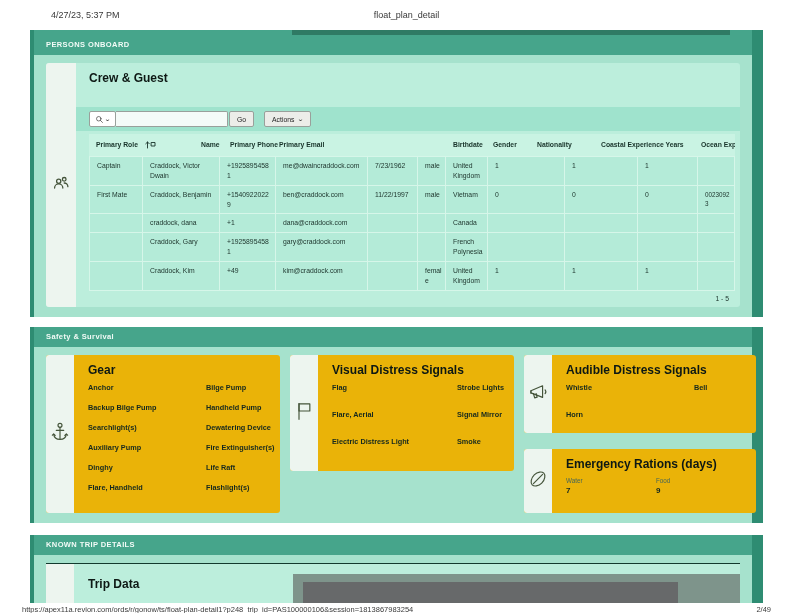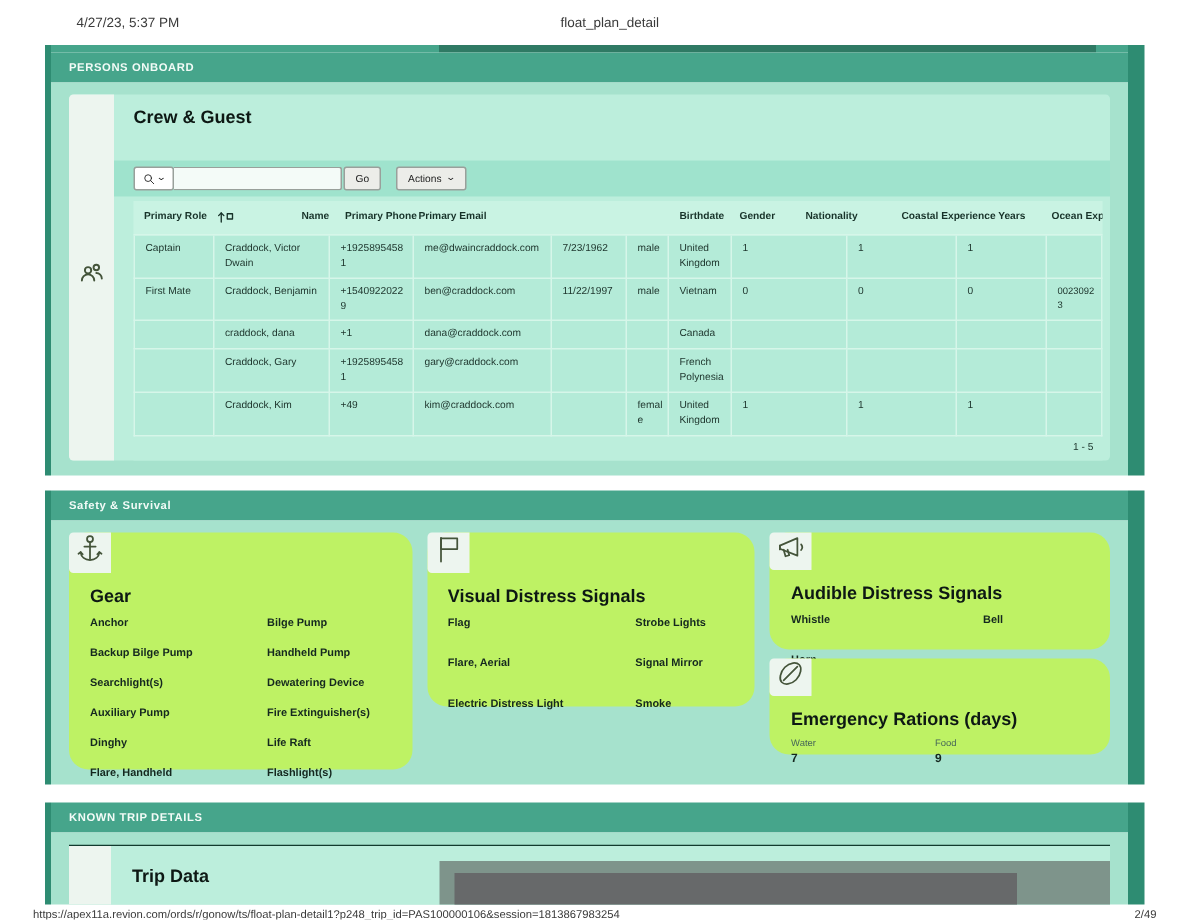--- a/index.html
+++ b/index.html
@@ -46,32 +46,32 @@
   .h0{left:7px;} .h1{left:112px;} .h2{left:141px;} .h3{left:190px;} .h4{left:364px;}
   .h5{left:404px;} .h6{left:448px;} .h7{left:512px;} .h8{left:612px;}
   .sort-ic{position:absolute;left:56px;top:6px;}
   .trow{display:grid;grid-template-columns:54px 77px 56px 92px 50px 28px 42px 77px 73px 60px 37px;background:#B4EBD8;}
   .tcell{border-bottom:1px solid #D6F6E9;border-right:1px solid #D6F6E9;padding:4px 3px 4px 7px;font-size:6.8px;line-height:1.45;color:#1C332B;word-wrap:break-word;min-height:10px;}
   .trow .tcell:first-child{border-left:1px solid #D6F6E9;}
   .c-c4{font-size:6.3px;}
   .pagination{height:16px;line-height:16px;text-align:right;padding-right:6px;font-size:6.8px;color:#1C332B;background:#BCEEDC;width:640px;margin-left:13px;}
   
   .safety-row{display:flex;gap:10px;}
-  .scard{background:#bef264;border-radius:13px;display:flex;flex-direction:column;}
+  .scard{background:#eab308;border-radius:3px;display:flex;}
   .scard .icon-strip{width:28px;}
   .scard-content{flex:1;padding:6px 10px 6px 14px;min-width:0;}
   .scard-title{font-size:12px;font-weight:bold;color:#0D1814;margin:2px 0 6px 0;white-space:nowrap;}
   .items-grid{display:grid;grid-auto-rows:20px;}
   .cols-gear{grid-template-columns:118px 1fr;}
   .cols-visual{grid-template-columns:125px 1fr;grid-auto-rows:27px;}
   .cols-audible{grid-template-columns:128px 1fr;grid-auto-rows:27px;}
   .item{font-size:7.3px;font-weight:bold;color:#15281F;white-space:nowrap;}
   .gear-card{width:234px;height:158px;}
   .visual-card{width:224px;height:116px;}
-  .right-col{display:flex;flex-direction:column;gap:6px;width:232px;}
+  .right-col{display:flex;flex-direction:column;gap:6px;width:232px;justify-content:space-between;}
   .audible-card{height:78px;}
   .rations-card{height:64px;}
   .fields-row{display:flex;}
   .field{width:96px;}
   .field-label{font-size:6.3px;color:#466658;margin-bottom:2px;}
   .field-value{font-size:8px;font-weight:bold;color:#15281F;}
   
   .sec3-body{background:#A6E2CD;padding:8px 12px 0 12px;height:40px;overflow:hidden;}
   .trip-card{background:#BCEEDC;border-top:1px solid #123A2E;border-radius:0 0 3px 3px;display:flex;height:120px;}
   .trip-card .icon-strip{width:28px;border-radius:0;}

